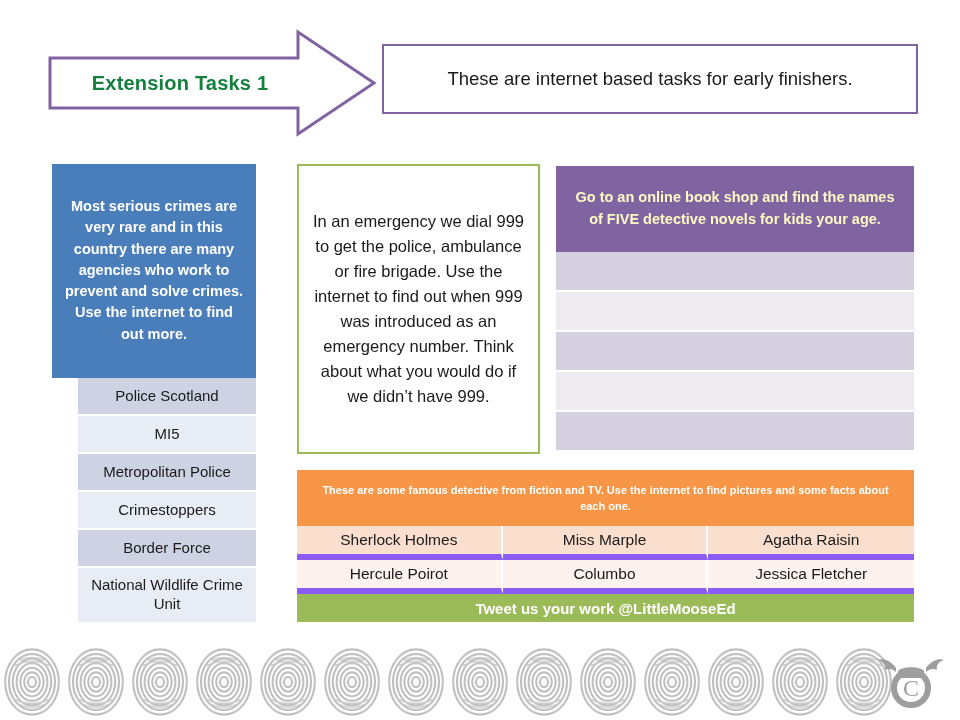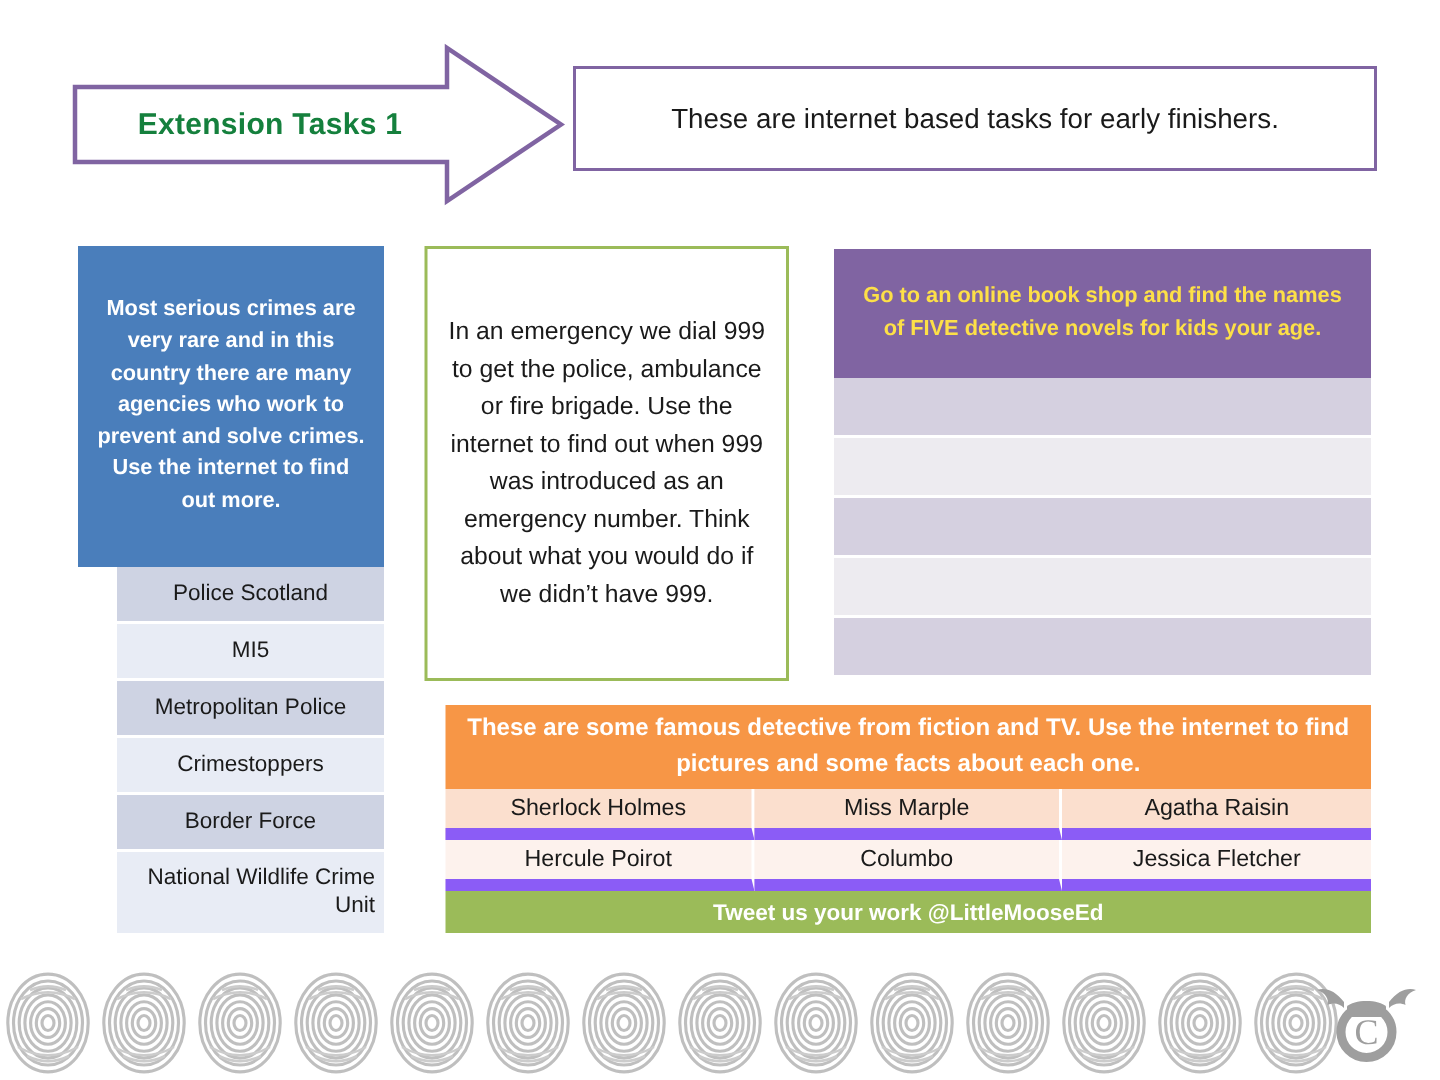--- a/index.html
+++ b/index.html
@@ -84,37 +84,37 @@
     height: 214px;
     display: flex;
     align-items: center;
     justify-content: center;
   }
   .agency-row {
     height: 38px;
     display: flex;
     align-items: center;
     justify-content: center;
-    text-align: right;
+    text-align: center;
     font-size: 15px;
     color: #1a1a1a;
     border-bottom: 2px solid #ffffff;
     box-sizing: border-box;
     padding: 0 6px;
     line-height: 1.25;
     margin-left: 26px;
   }
   .agency-row.alt-a { background: #CED3E3; }
   .agency-row.alt-b { background: #E8ECF5; }
   .agency-row.tall  { height: 56px; }
 
   
   #emergency-box {
     position: absolute;
-    left: 283px;
+    left: 297px;
     top: 164px;
     width: 243px;
     height: 290px;
     border: 2px solid #9BBB59;
     background: #ffffff;
     box-sizing: border-box;
     display: flex;
     align-items: center;
     justify-content: center;
     padding: 6px 10px;
@@ -128,21 +128,21 @@
 
   
   #books-panel {
     position: absolute;
     left: 556px;
     top: 166px;
     width: 358px;
   }
   #books-header {
     background: #8064A2;
-    color: #fde047;
+    color: #fef9c3;
     font-weight: bold;
     font-size: 14.5px;
     line-height: 1.5;
     text-align: center;
     padding: 10px 14px 11px 14px;
     box-sizing: border-box;
     height: 86px;
     display: flex;
     align-items: center;
     justify-content: center;
@@ -159,21 +159,21 @@
   #detectives-panel {
     position: absolute;
     left: 297px;
     top: 470px;
     width: 617px;
   }
   #detectives-header {
     background: #F79646;
     color: #ffffff;
     font-weight: bold;
-    font-size: 16px;
+    font-size: 11px;
     line-height: 1.5;
     text-align: center;
     padding: 8px 12px;
     box-sizing: border-box;
     height: 56px;
     display: flex;
     align-items: center;
     justify-content: center;
   }
   .detective-grid-row {
@@ -181,21 +181,21 @@
   }
   .detective-cell {
     flex: 1 1 33.333%;
     height: 34px;
     display: flex;
     align-items: center;
     justify-content: center;
     font-size: 15.5px;
     color: #1a1a1a;
     border-right: 2px solid #ffffff;
-    border-bottom: 8px solid #8b5cf6;
+    border-bottom: 6px solid #8b5cf6;
     box-sizing: border-box;
   }
   .detective-cell:last-child { border-right: none; }
   .detective-grid-row.row-a .detective-cell { background: #FBDFCE; }
   .detective-grid-row.row-b .detective-cell { background: #FDF2ED; }
 
   #tweet-bar {
     background: #9BBB59;
     color: #ffffff;
     font-weight: bold;

